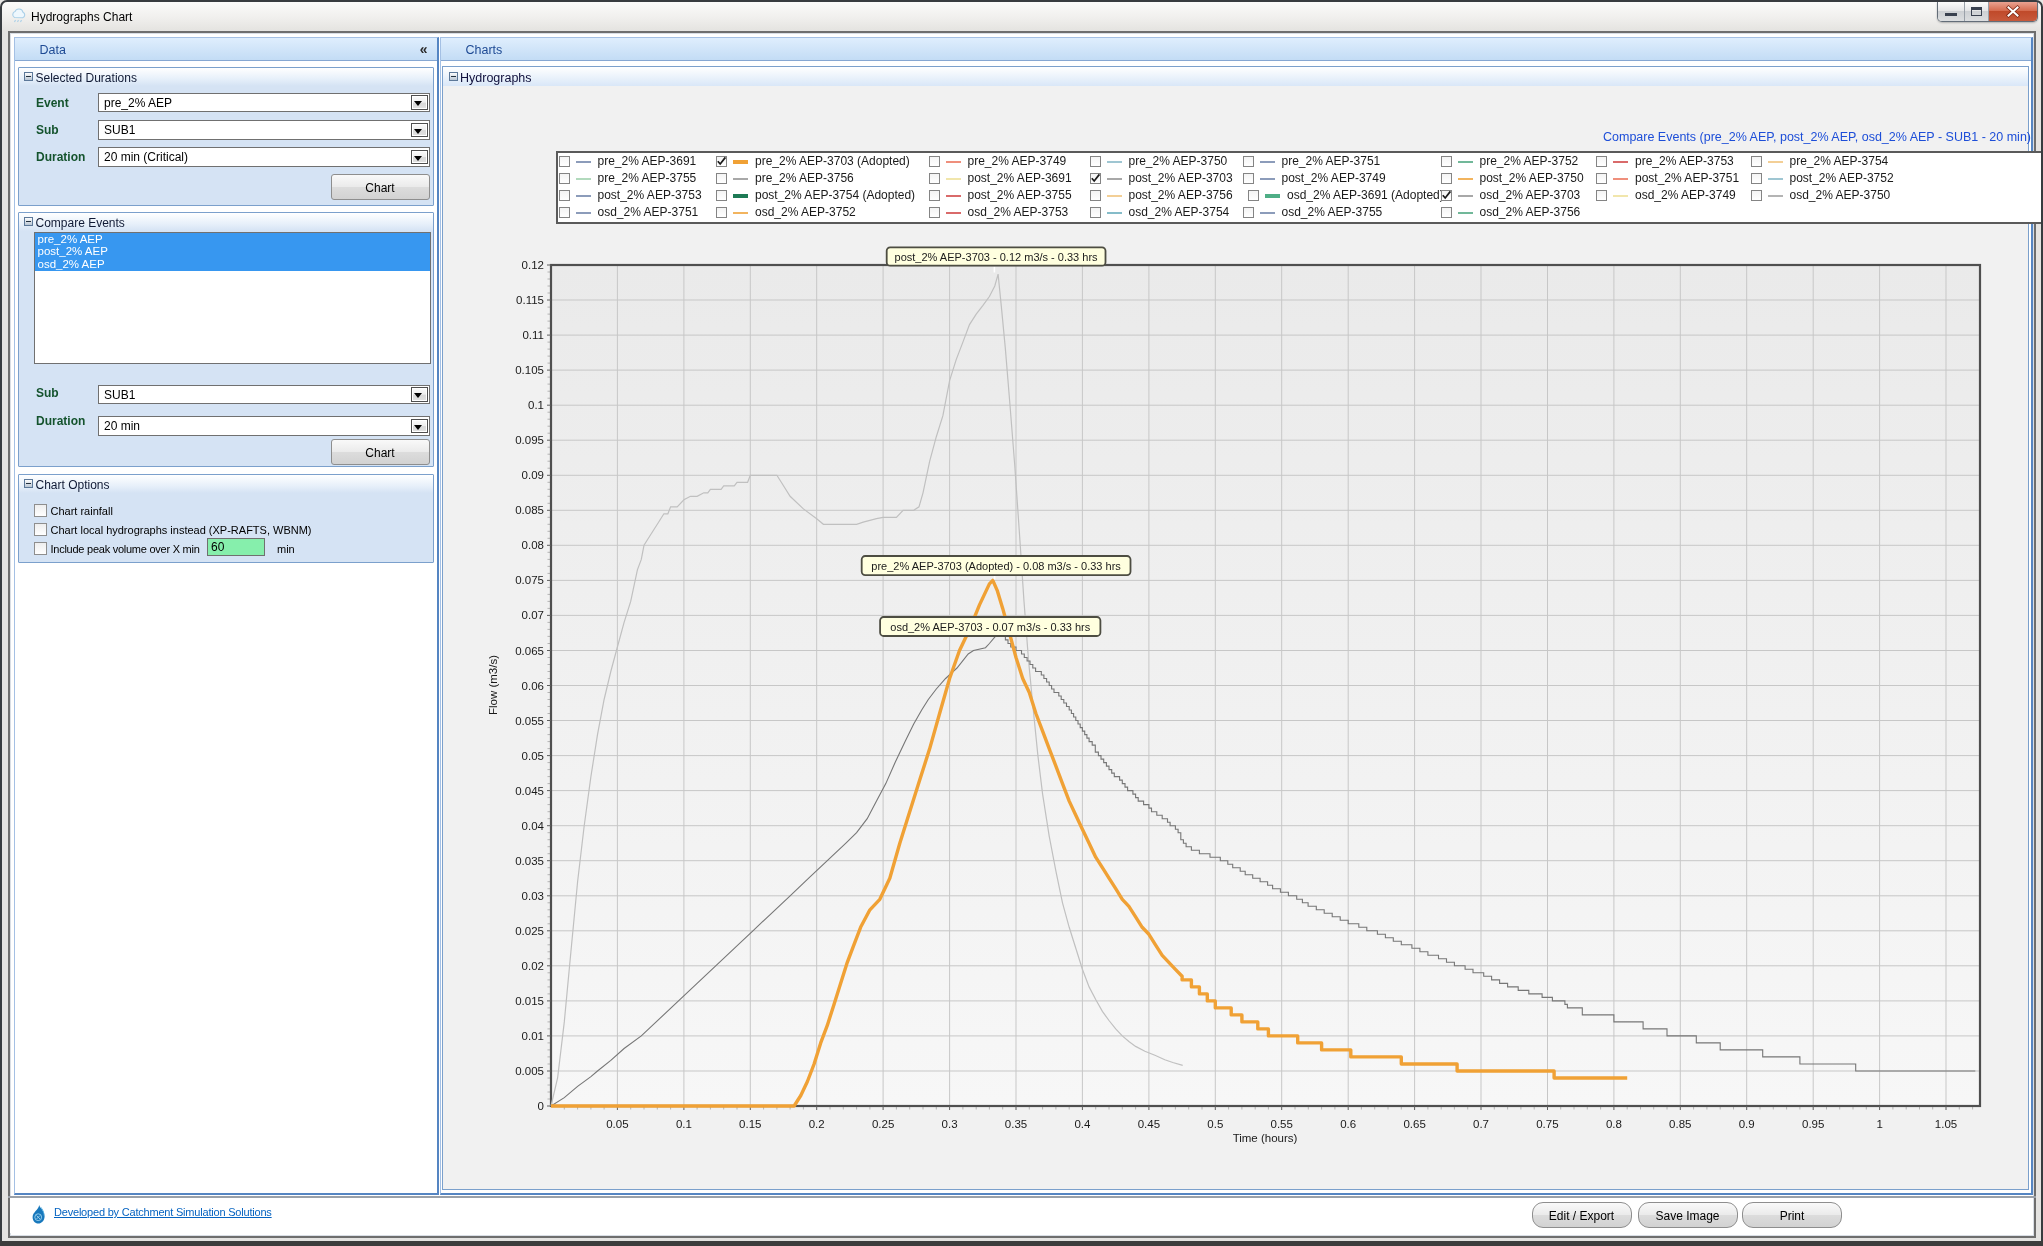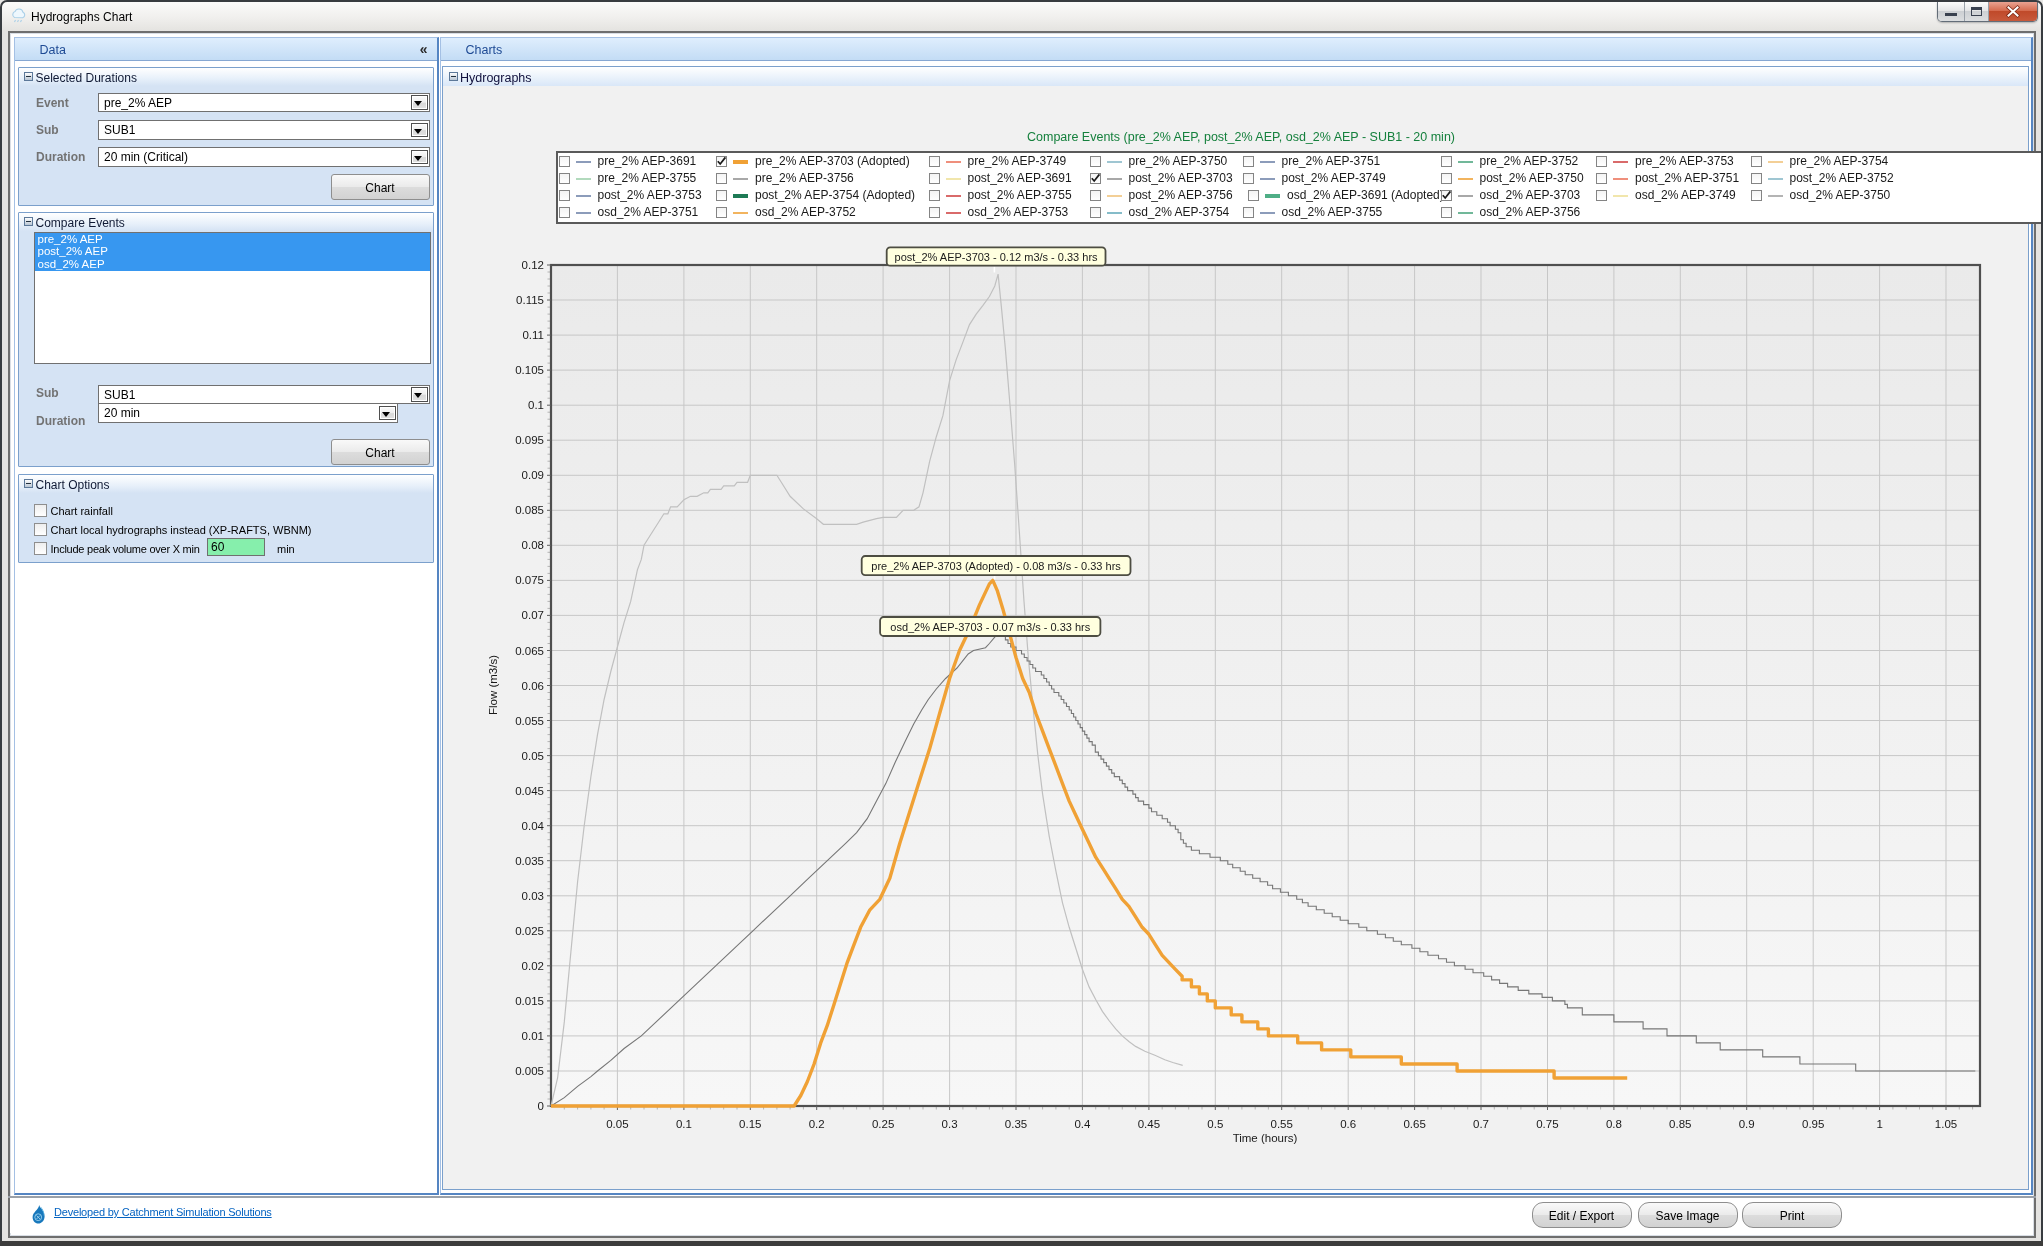--- a/index.html
+++ b/index.html
@@ -17,37 +17,37 @@
 .content{position:absolute;left:8px;top:31px;width:2028px;height:1207px;background:#fff;border:2px solid #6e6e6e;box-shadow:inset 0 0 0 1px #d9dee5}
 .panel{position:absolute;background:#fff;border-top:1px solid #a4c0e4;border-left:1px solid #a4c0e4;border-right:2px solid #5585c2;border-bottom:2px solid #5585c2}
 .phead{position:absolute;left:0;top:0;width:100%;height:23.5px;background:linear-gradient(#dfeefd,#c3dcf5);border-bottom:1px solid #86a7d2;color:#1e4a94;font-size:12.5px}
 .phead .pt{position:absolute;left:25px;top:5px}
 .phead .collapse{position:absolute;right:9px;top:3px;color:#2a2a2a;font-size:14px;font-weight:bold}
 .grp{position:absolute;border:1px solid #7ba0cc;background:#d5e3f4;border-radius:1px}
 .ghead{position:absolute;left:0;top:0;width:100%;height:18px;background:linear-gradient(#ffffff,#e7f0fa 60%,#d5e3f4)}
 .gico{position:absolute;left:5px;top:4px;width:9px;height:9px;border:1px solid #5c7899;background:linear-gradient(#fdfdfd,#b9c6d4);font-size:0}
 .gico i{position:absolute;left:1px;top:3px;width:5px;height:1px;background:#22303e}
 .glab{position:absolute;left:16.5px;top:3px;font-size:12px;color:#101a35}
-.flab{position:absolute;font-size:12px;font-weight:bold;color:#737373}
+.flab{position:absolute;font-size:12px;font-weight:bold;color:#14532d}
 .combo{position:absolute;background:#fff;border:1px solid #707070;font-size:12px;color:#000}
 .combo .tx{position:absolute;left:5px;top:2px;white-space:nowrap}
 .cbtn{position:absolute;right:1.5px;top:1.5px;bottom:1.5px;width:16.5px;background:linear-gradient(#fbfbfb,#eee 48%,#d8d8d8 55%,#e2e2e2);border:1.5px solid #4f4f4f;box-shadow:inset 0 0 0 1px #fff}
 .cbtn:after{content:'';position:absolute;left:2px;top:5px;border:4.8px solid transparent;border-top:5.5px solid #000;border-bottom:none}
 .btn{position:absolute;border:1px solid #8e8e8e;border-radius:3px;background:linear-gradient(#f9f9f9,#ebebeb 48%,#dcdcdc 52%,#d2d2d2);font-size:12px;color:#000;text-align:center}
 .btn span{position:relative;top:6px}
 .listbox{position:absolute;background:#fff;border:1px solid #707070}
 .lirow{height:12.8px;background:#3797f0;color:#fff;font-size:11.5px;padding-left:3px;line-height:13px}
 .chk{position:absolute;width:13px;height:13px;background:linear-gradient(#eee,#fff);border:1px solid #8e8e8e}
 .chk svg{position:absolute;left:0px;top:0px}
 .cklab{position:absolute;font-size:11px;color:#000}
 .tinput{position:absolute;background:#86efac;border:1px solid #707070;font-size:12px;padding:1px 18px 0 3px}
 .chartgrp{position:absolute;left:442px;top:66px;width:1587px;height:1124px;border:1px solid #7ba0cc;background:#f1f1f1}
 .chartgrp .ghead{height:19px;background:linear-gradient(#ffffff,#eaf2fb 55%,#d9e7f8)}
 .cgtitle{position:absolute;left:17px;top:4px;font-size:12.5px;color:#10103c}
-.ctitle{position:absolute;left:451px;width:1580px;top:130px;text-align:center;font-size:12.5px;color:#15803d}
+.ctitle{position:absolute;left:451px;width:1580px;top:130px;text-align:right;font-size:12.5px;color:#1d4ed8}
 .legend{position:absolute;left:556px;top:150.5px;width:1516px;height:73px;background:#fff;border:2px solid #5a5a5a}
 .li{position:absolute;height:17px;white-space:nowrap}
 .li .cb{display:inline-block;vertical-align:top;margin-top:2.5px;width:11px;height:11px;border:1px solid #848484;background:linear-gradient(#f4f4f4,#fff);position:relative}
 .li .cb svg{position:absolute;left:-1px;top:-1px}
 .li .dash{display:inline-block;vertical-align:top;width:15px;margin-left:6px;margin-right:7px}
 .li .lt{display:inline-block;vertical-align:top;font-size:12px;color:#1a1a1a;margin-top:1px}
 .botsep{position:absolute;left:8px;top:1196px;width:2028px;height:1.5px;background:#9aa0a8}
 .botbar{position:absolute;left:10px;top:1198px;width:2023px;height:35px;background:#fff}
 .devlink{position:absolute;left:54px;top:1206px;font-size:11px;letter-spacing:-0.2px;color:#0563c1;text-decoration:underline}
 .bbtn{position:absolute;top:1202px;height:26px;border:1px solid #8e8e8e;border-radius:11px;background:linear-gradient(#f9f9f9,#ebebeb 48%,#dcdcdc 52%,#d2d2d2);font-size:12px;text-align:center;color:#000}
@@ -120,21 +120,21 @@
      <div class="lirow">pre_2% AEP</div>
           <div class="lirow">post_2% AEP</div>
           <div class="lirow">osd_2% AEP</div>
    </div>
    <div class="flab" style="left:17px;top:173px">Sub</div>
    <div class="combo" style="left:79px;top:171.5px;width:332px;height:19.5px">
           <span class="tx">SUB1</span>
           <span class="cbtn"></span>
         </div>
    <div class="flab" style="left:17px;top:200.5px">Duration</div>
-   <div class="combo" style="left:79px;top:190px;width:300px;height:19.5px">
+   <div class="combo" style="left:79px;top:203px;width:332px;height:19.5px">
           <span class="tx">20 min</span>
           <span class="cbtn"></span>
         </div>
    <div class="btn" style="left:311.5px;top:225.5px;width:99px;height:26px"><span>Chart</span></div>
  </div>
 
  <div class="grp" style="left:3.5px;top:436.5px;width:416px;height:88.5px">
    <div class="ghead"></div>
         <div class="gico">
           <i></i>

